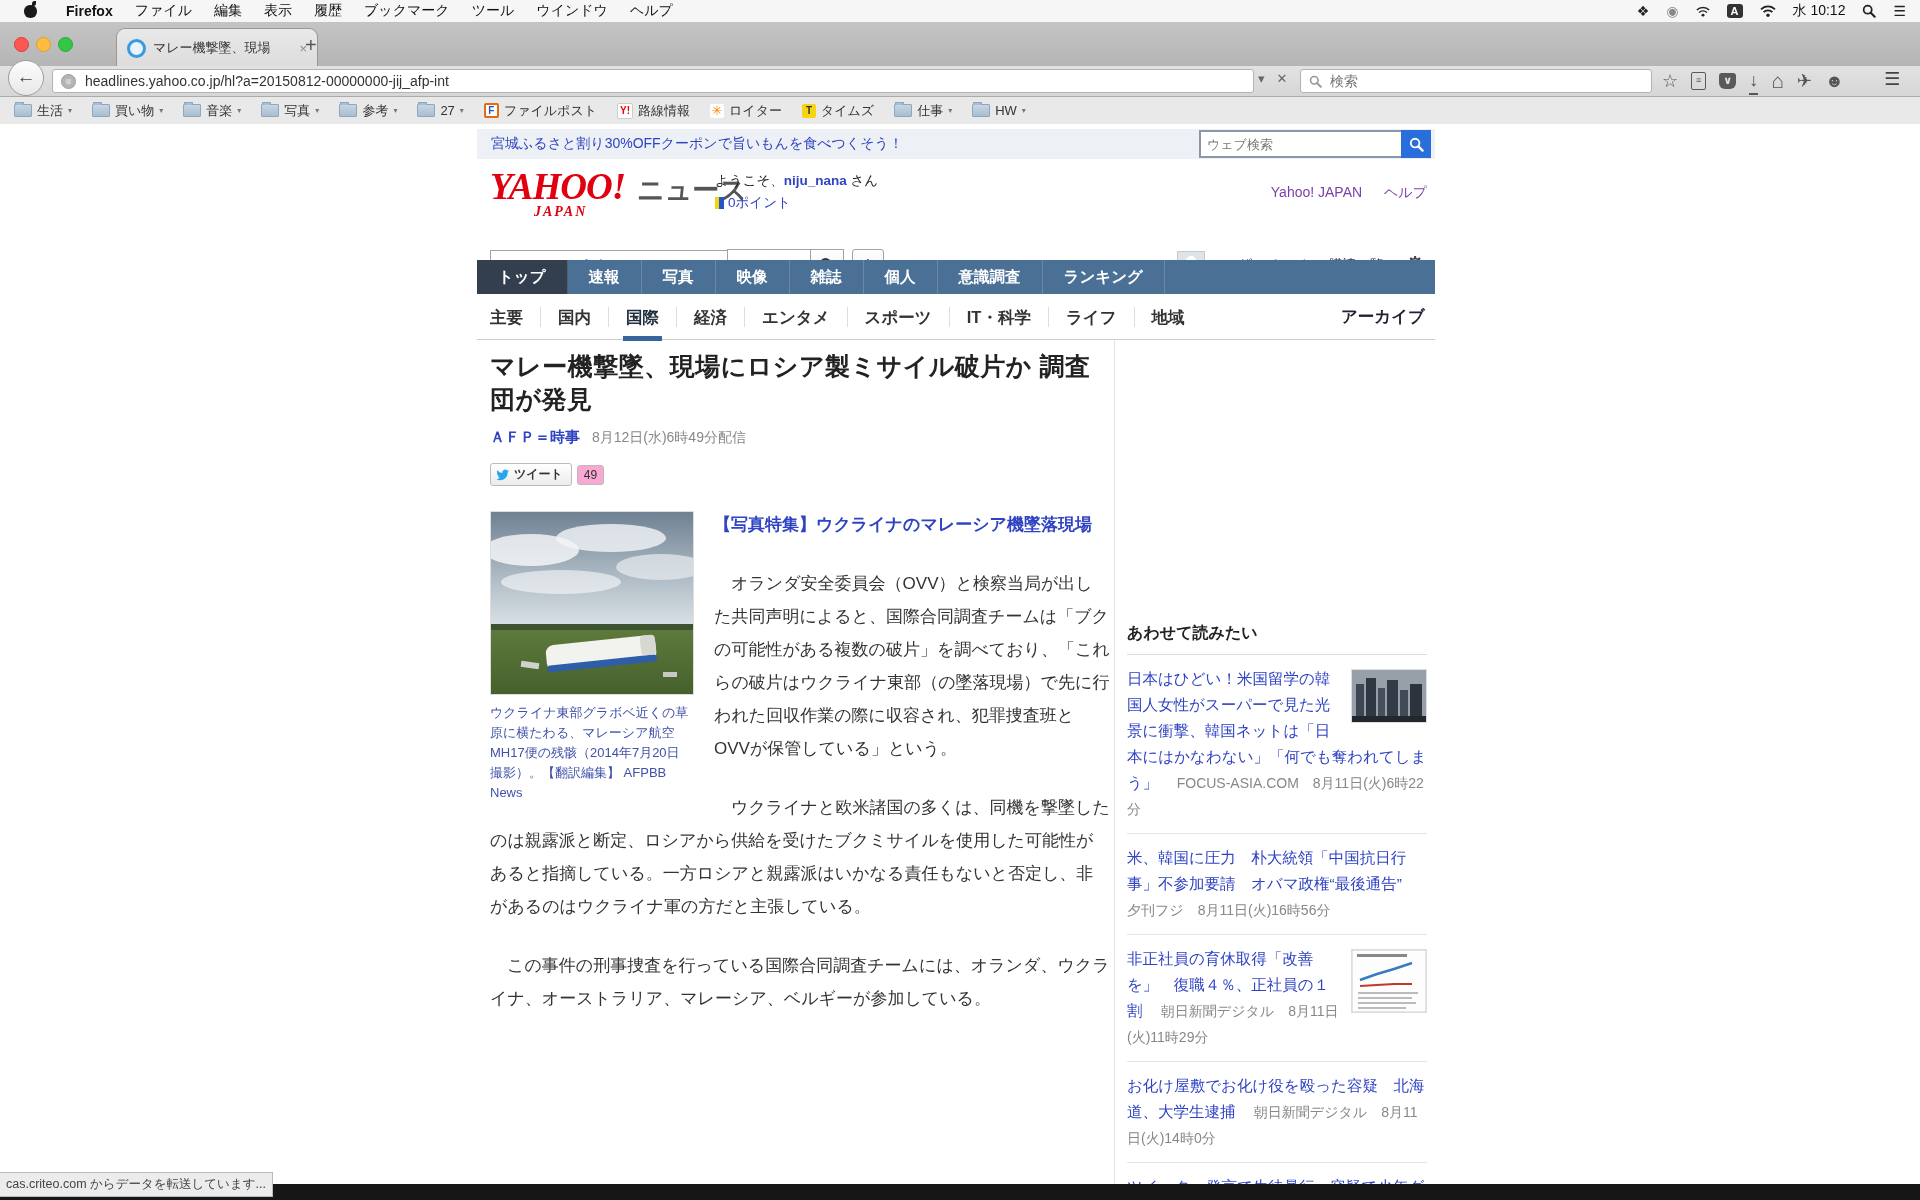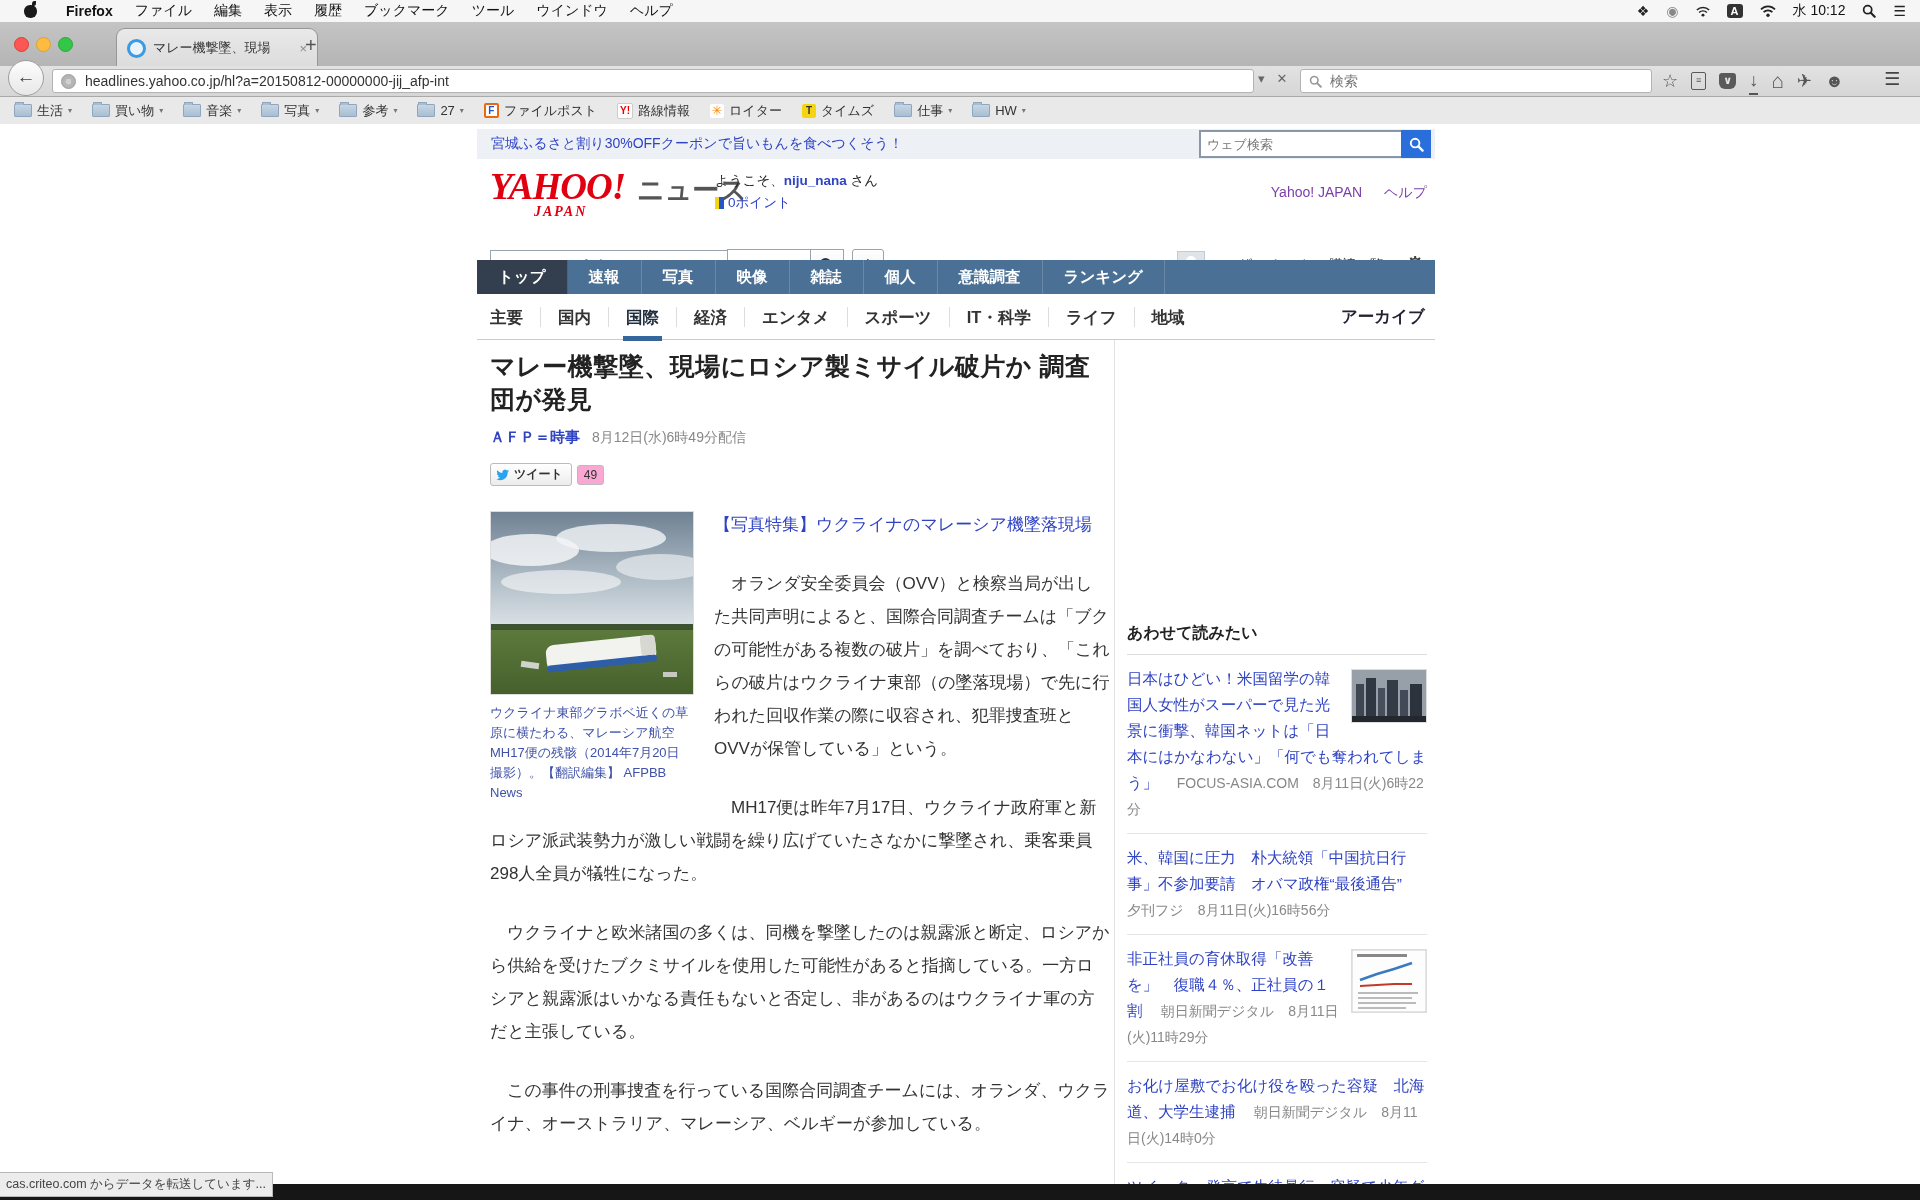--- a/index.html
+++ b/index.html
@@ -110,21 +110,21 @@
   #byline .src{color:#2f43c3;font-weight:bold;font-size:15px;margin-right:8px;}
   #tweetrow{margin-top:16px;display:flex;align-items:center;gap:5px;}
   .twbtn{border:1px solid #bbb;border-radius:3px;background:linear-gradient(#fff,#ececec);font-size:12px;color:#333;font-weight:bold;
     display:flex;align-items:center;gap:4px;padding:2px 8px 2px 5px;}
   .twcount{border:1px solid #bbb;border-radius:3px;font-size:12px;color:#333;padding:2px 6px;background:#f9a8d4;}
   #abody{margin-top:22px;font-size:17px;line-height:33px;color:#333;}
   #photobox{float:left;width:202px;margin:3px 22px 8px 0;}
   #photobox svg{display:block;border:1px solid #ddd;}
   #caption{margin-top:8px;font-size:13px;line-height:20px;color:#3f51a8;}
   #abody p{margin:0 0 26px 0;}
-  #photolink{font-weight:normal;margin:0 0 28px 0;}
+  #photolink{font-weight:bold;margin:0 0 28px 0;}
   
   #sidedivider{position:absolute;left:1114px;top:216px;width:1px;height:958px;background:#e2e2e2;}
   #sidebar{position:absolute;left:1127px;top:226px;width:300px;font-size:15.5px;line-height:26px;}
   #sbhead{margin-top:270px;font-weight:bold;color:#222;font-size:16px;border-bottom:1px solid #ddd;padding-bottom:8px;}
   .sbitem{border-bottom:1px solid #e5e5e5;padding:11px 0;overflow:hidden;}
   .sbitem:last-of-type{border-bottom:none;}
   .sbmeta{color:#888;font-size:14px;}
   .thumb{float:right;margin-left:10px;margin-top:3px;border:1px solid #ddd;}
   
   #statusbar{position:absolute;left:0;top:1172px;background:#ececec;border:1px solid #b9b9b9;border-left:none;
@@ -401,21 +401,20 @@
             <rect x="55" y="148" width="110" height="7" rx="3" fill="#2e5ea8"></rect>
             <rect x="150" y="128" width="15" height="20" rx="4" fill="#d8d8d2"></rect>
           </g>
           <rect x="30" y="150" width="18" height="6" fill="#cfd3cc" transform="rotate(8 39 153)"></rect>
           <rect x="172" y="160" width="14" height="5" fill="#c6cac2"></rect>
         </svg>
         <div id="caption">ウクライナ東部グラボベ近くの草原に横たわる、マレーシア航空MH17便の残骸（2014年7月20日撮影）。【翻訳編集】 AFPBB News</div>
       </div>
       <p id="photolink"><a>【写真特集】ウクライナのマレーシア機墜落現場</a></p>
       <p>　オランダ安全委員会（OVV）と検察当局が出した共同声明によると、国際合同調査チームは「ブクの可能性がある複数の破片」を調べており、「これらの破片はウクライナ東部（の墜落現場）で先に行われた回収作業の際に収容され、犯罪捜査班とOVVが保管している」という。</p>
-      <p>　MH17便は昨年7月17日、ウクライナ政府軍と新ロシア派武装勢力が激しい戦闘を繰り広げていたさなかに撃墜され、乗客乗員298人全員が犠牲になった。</p>
       <p>　ウクライナと欧米諸国の多くは、同機を撃墜したのは親露派と断定、ロシアから供給を受けたブクミサイルを使用した可能性があると指摘している。一方ロシアと親露派はいかなる責任もないと否定し、非があるのはウクライナ軍の方だと主張している。</p>
       <p>　この事件の刑事捜査を行っている国際合同調査チームには、オランダ、ウクライナ、オーストラリア、マレーシア、ベルギーが参加している。</p>
 
     </div>
   </div>
 
   <div id="sidedivider"></div>
 
   <div id="sidebar">
     <div id="sbhead">あわせて読みたい</div>

